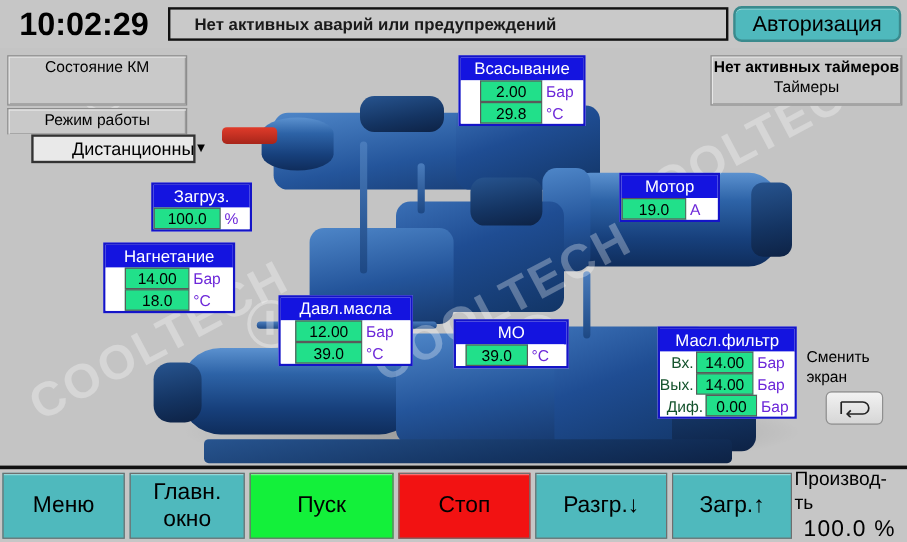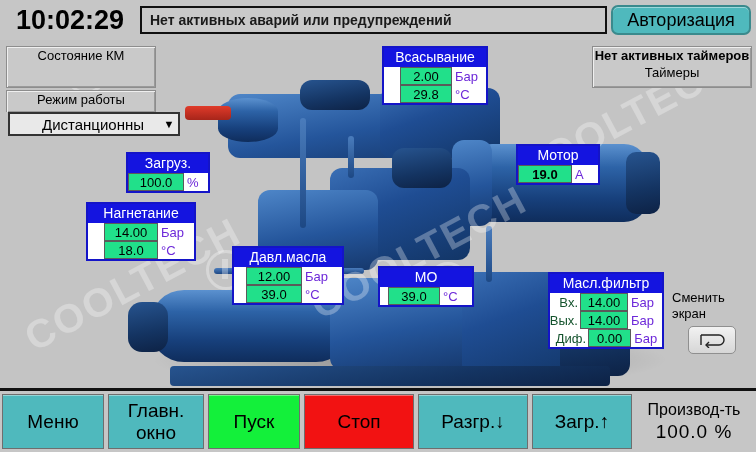--- a/index.html
+++ b/index.html
@@ -35,21 +35,21 @@
     letter-spacing: 0px;
     font-family: "Liberation Sans", sans-serif;
   }
   .alarmbar {
     flex: 1;
     height: 28px;
     margin: 0 4px 0 2px;
     background: #c9c9c9;
     border: 2px solid #111;
     display: flex; align-items: center;
-    padding-left: 8px;
+    padding-left: 20px;
     font-size: 14px; font-weight: bold;
     color: #1a1a1a;
     box-sizing: border-box;
   }
   .authbtn {
     width: 140px; height: 30px;
     margin-right: 5px;
     background: #4fb9bd;
     border: 2px solid #3a8a8d;
     border-radius: 7px;
@@ -303,21 +303,21 @@
     <div class="wm" style="left:300px; top:190px;">COOLTECH</div>
     <div class="wm" style="left:506px; top:56px;">COOLTECH</div>
 
     <div class="gpanel" style="left:6px; top:6px; width:150px; height:42px;">
       <div class="ln">Состояние КМ</div>
     </div>
 
     <div class="gpanel" style="left:6px; top:50px; width:150px; height:22px; border-bottom:none;">
       <div class="ln">Режим работы</div>
     </div>
-    <div class="combo" style="left:8px; top:72px; width:172px; height:24px;padding-left:32px;">
+    <div class="combo" style="left:26px; top:72px; width:137px; height:24px;padding-left:32px;">
       <span>Дистанционны</span>
       <span class="arrow">▼</span>
     </div>
 
     <div class="gpanel" style="left:592px; top:6px; width:160px; height:42px;">
       <div class="ln b">Нет активных таймеров</div>
       <div class="ln">Таймеры</div>
     </div>
 
     <div class="mpanel" style="left:382px; top:6px; width:106px;">
@@ -352,21 +352,21 @@
       <div class="mrow">
         <div class="pad" style="width:16px;"></div>
         <div class="mval" style="width:54px;">18.0</div>
         <div class="munit" style="width:36px;">°C</div>
       </div>
     </div>
 
     <div class="mpanel" style="left:516px; top:104px; width:84px;">
       <div class="mtitle">Мотор</div>
       <div class="mrow">
-        <div class="mval" style="width:54px;font-weight:bold;">19.0</div>
+        <div class="mval" style="width:54px;">19.0</div>
         <div class="munit" style="width:26px;">A</div>
       </div>
     </div>
 
     <div class="mpanel" style="left:232px; top:206px; width:112px;">
       <div class="mtitle">Давл.масла</div>
       <div class="mrow">
         <div class="pad" style="width:12px;"></div>
         <div class="mval" style="width:56px;">12.00</div>
         <div class="munit" style="width:40px;">Бар</div>
@@ -416,21 +416,21 @@
           <path d="M4 3 L4 13" fill="none" stroke="#222" stroke-width="1.4"></path>
         </svg>
       </div>
     </div>
 
   </div>
 
   <div class="bottombar">
     <div class="bbtn teal" style="width:102px;">Меню</div>
     <div class="bbtn teal" style="width:96px;">Главн. окно</div>
-    <div class="bbtn green" style="width:92px;">Пуск</div>
+    <div class="bbtn green" style="width:120px;">Пуск</div>
     <div class="bbtn red" style="width:110px;">Стоп</div>
     <div class="bbtn teal" style="width:110px;">Разгр.↓</div>
     <div class="bbtn teal" style="width:100px;">Загр.↑</div>
     <div class="capacity">
       <div class="ctitle">Производ-ть</div>
       <div class="cval">100.0  %</div>
     </div>
   </div>
 
 </div>

